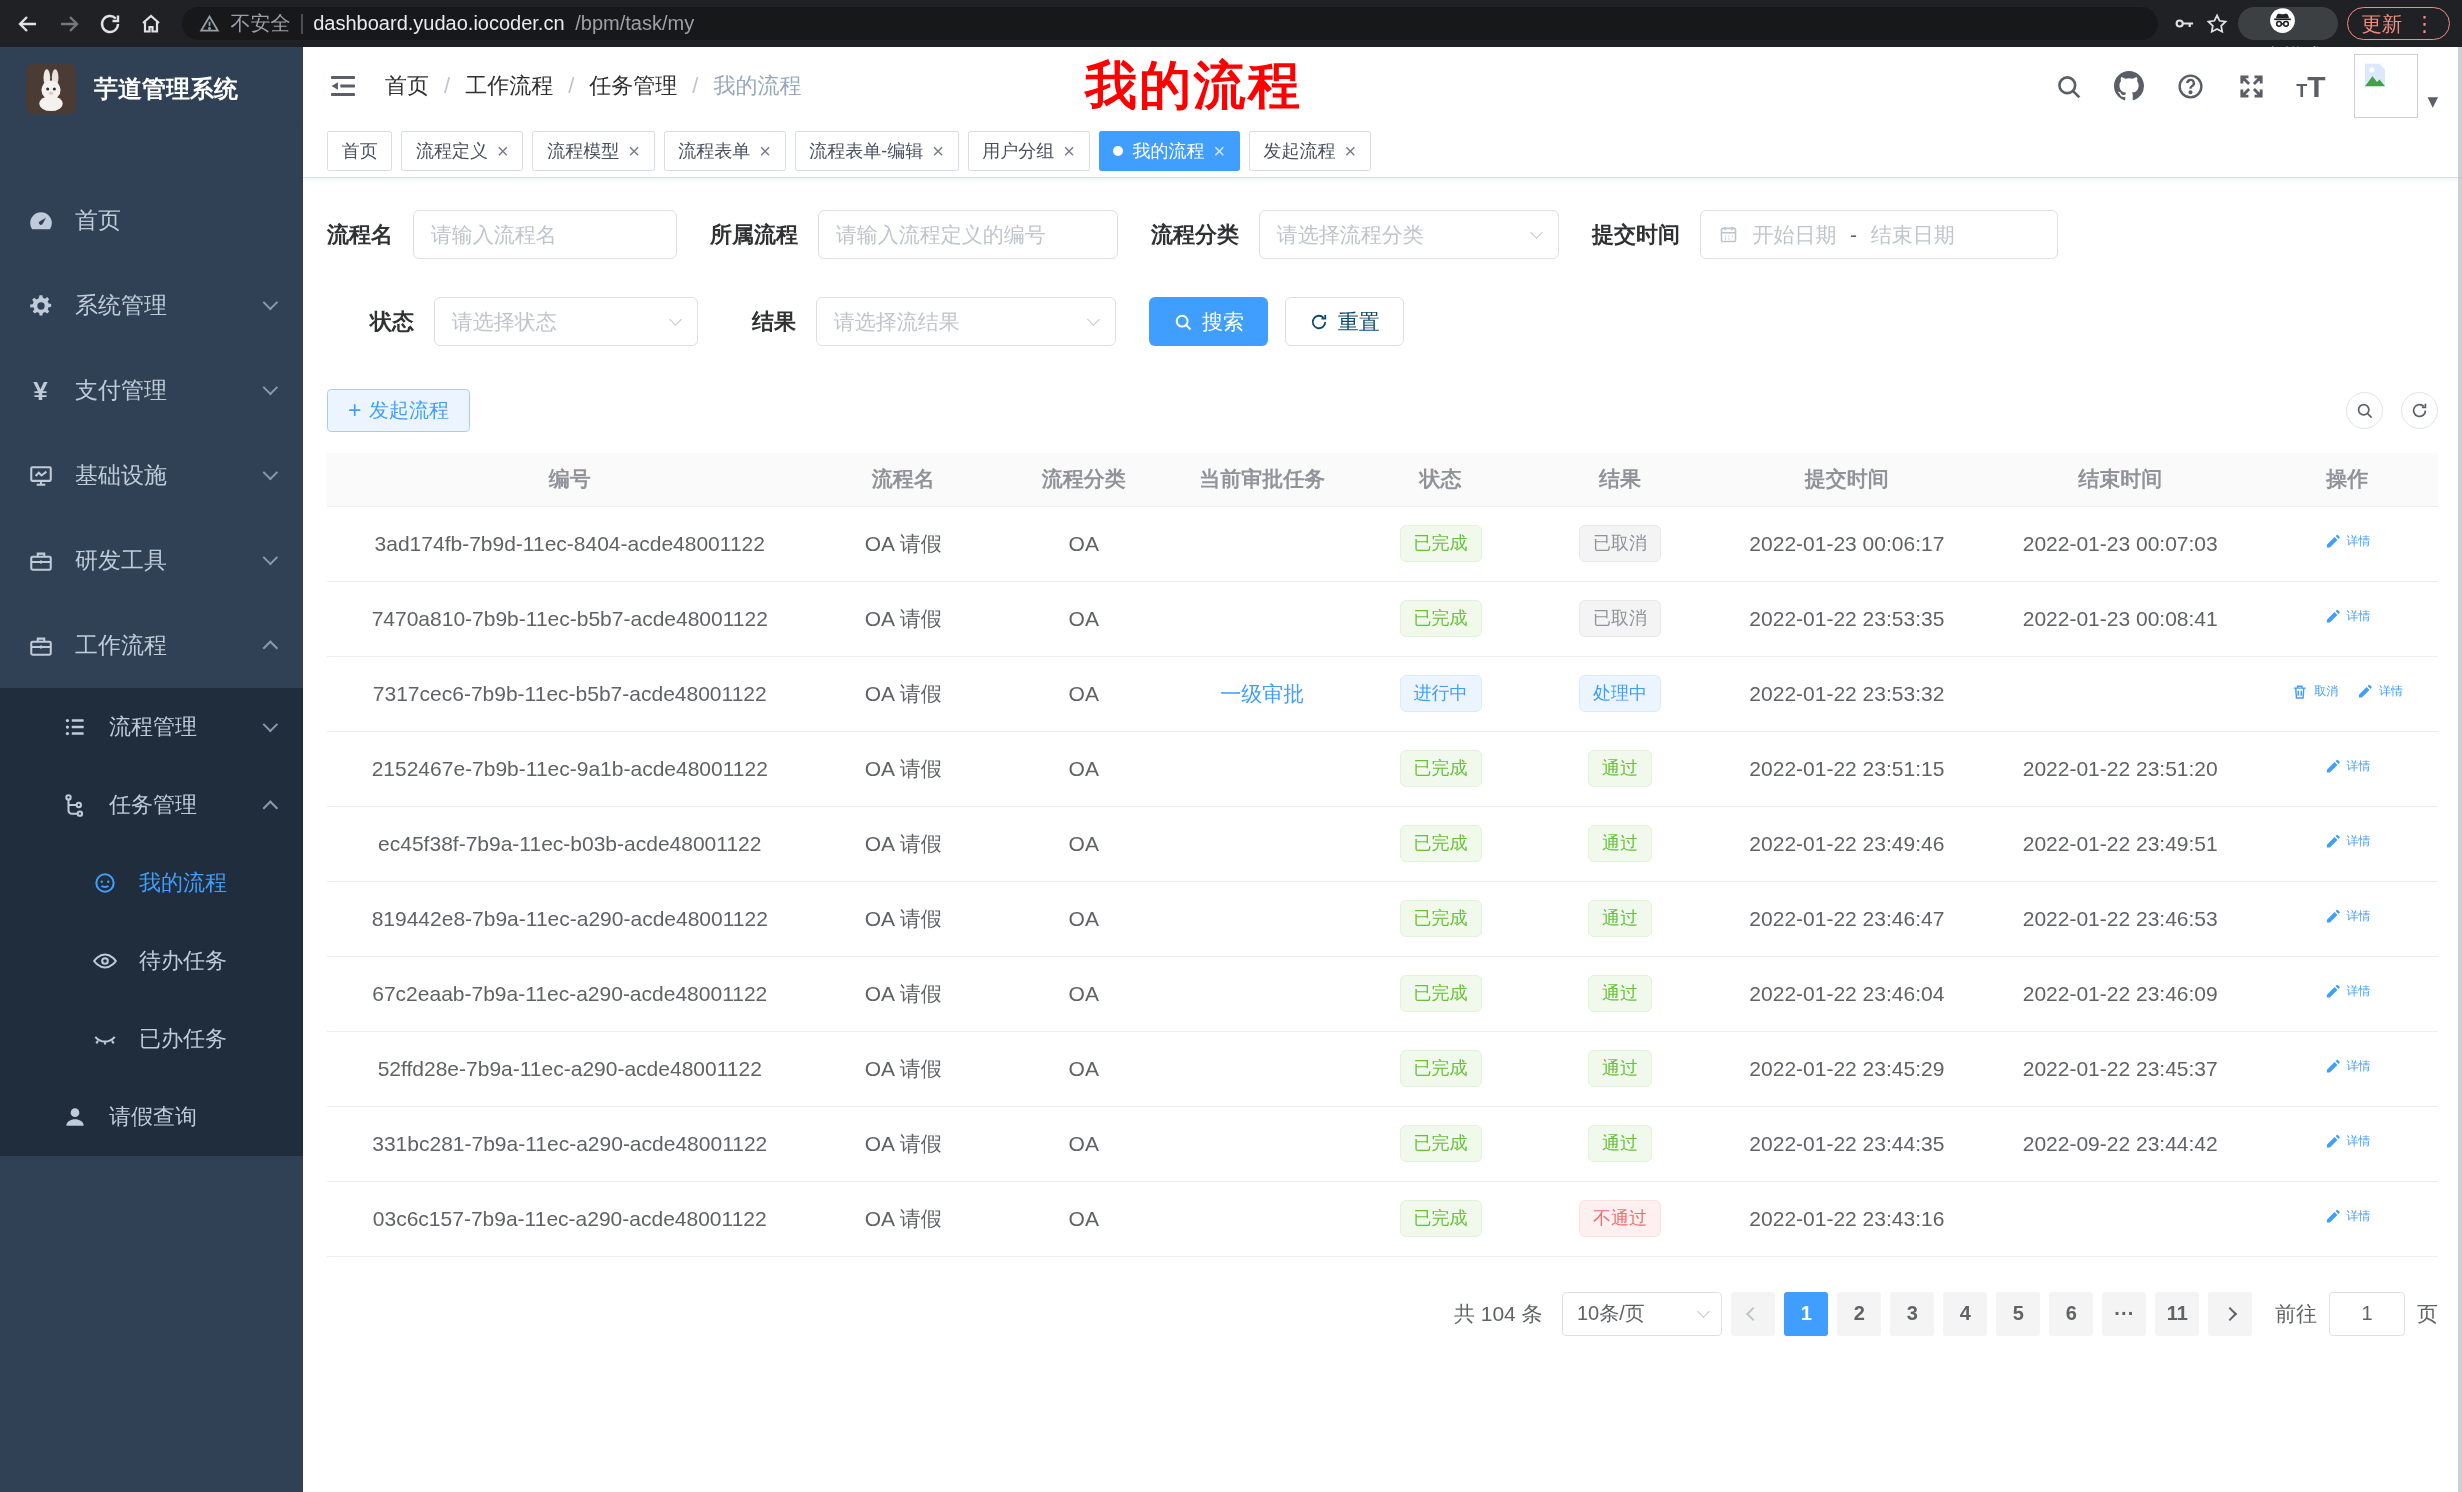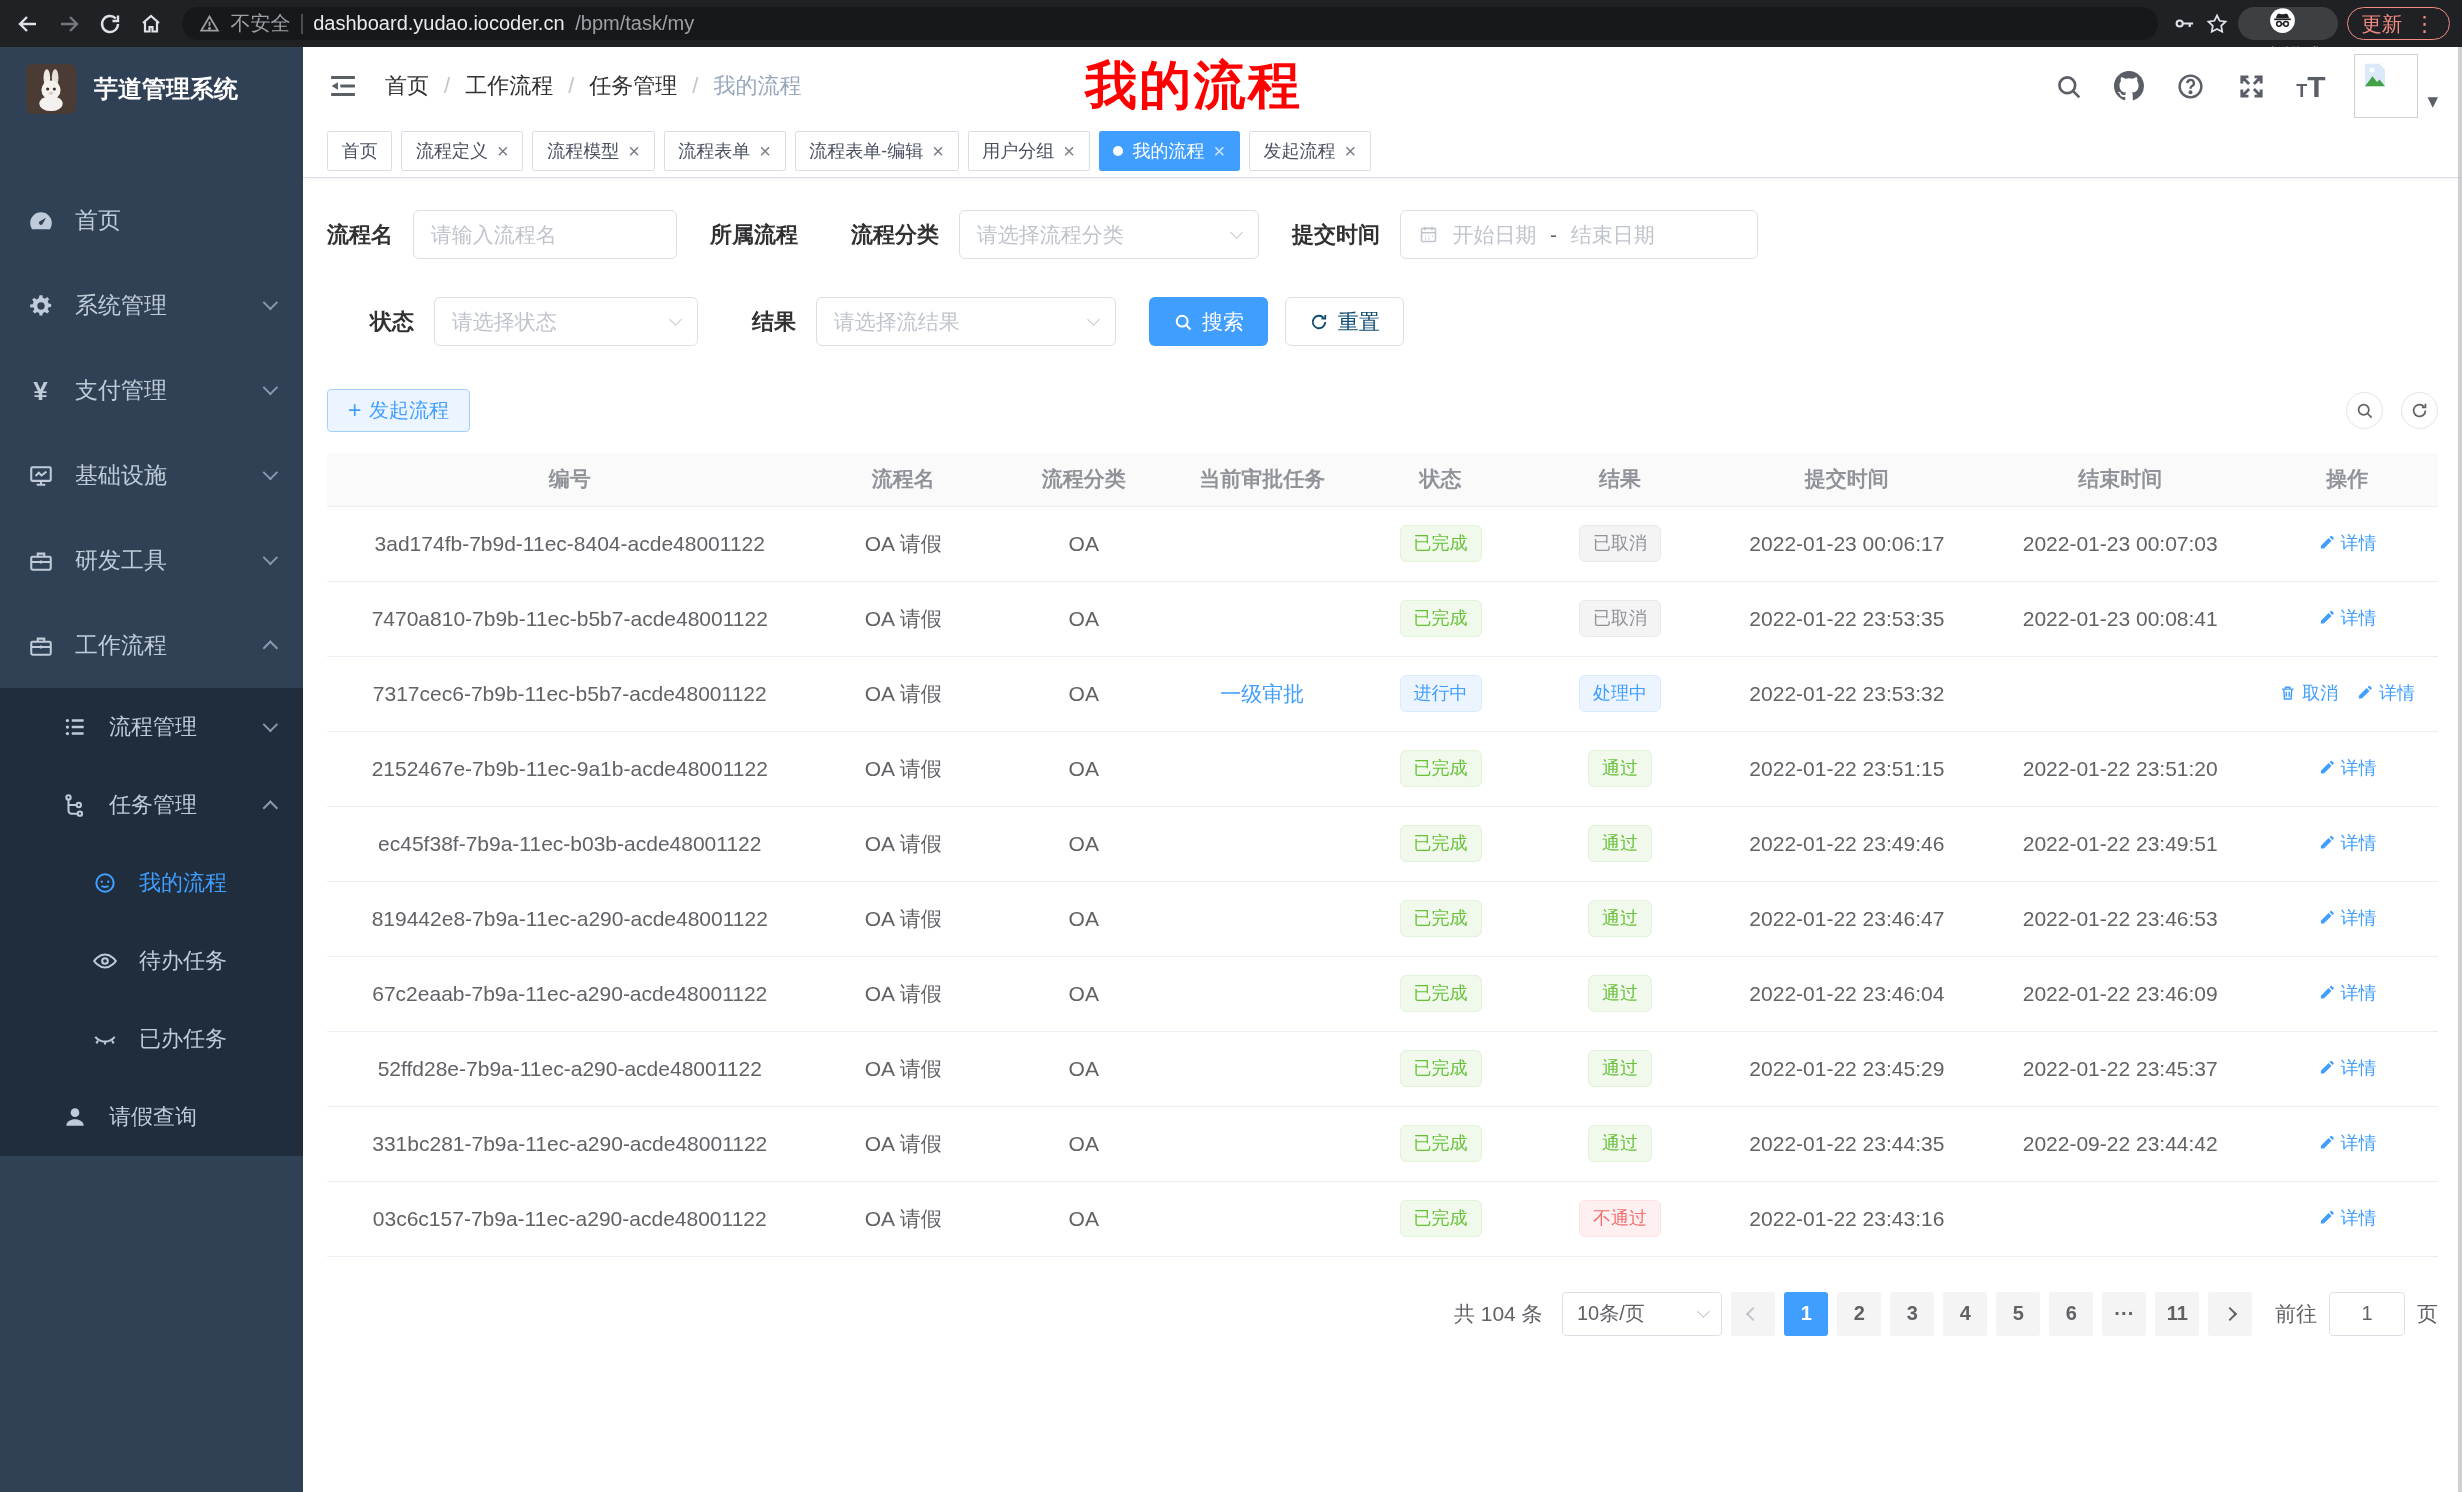--- a/index.html
+++ b/index.html
@@ -116,21 +116,21 @@
   thead th { height:53px; background:#fafafa; font-size:21px; color:#909399; font-weight:700;
     text-align:center; border-bottom:0.8px solid #ebeef5; white-space:nowrap; }
   tbody td { height:75px; font-size:21px; color:#606266; text-align:center;
     border-bottom:0.8px solid #ebeef5; white-space:nowrap; overflow:hidden; padding:0 4.6px; }
   .badge { display:inline-block; padding:6px 13px; border-radius:6px; font-size:18px; line-height:1.25; border:0.8px solid; }
   .badge.success { background:#f0f9eb; color:#67c23a; border-color:#e1f3d8; }
   .badge.info    { background:#f4f4f5; color:#909399; border-color:#e9e9eb; }
   .badge.primary { background:#ecf5ff; color:#409eff; border-color:#d9ecff; }
   .badge.danger  { background:#fef0f0; color:#f56c6c; border-color:#fde2e2; }
   .task-link { color:#409eff; cursor:pointer; }
-  .op-link { color:#409eff; font-size:18px; display:inline-flex; align-items:center; gap:5.3px;
+  .op-link { color:#409eff; font-size:12px; display:inline-flex; align-items:center; gap:5.3px;
     cursor:pointer; margin:0 9px; white-space:nowrap; }
   .op-link svg { width:17.5px; height:17.5px; }
 
   
   .pagination { display:flex; justify-content:flex-end; align-items:center; gap:9px;
     margin-top:35px; font-size:21px; color:#606266; }
   .pg-total { margin-right:10.7px; }
   .size-select { width:160px; height:44px; border:0.8px solid #dcdfe6; border-radius:4.6px; background:#fff;
     display:flex; align-items:center; justify-content:space-between; padding:0 13.7px; font-size:20px;
     color:#606266; cursor:pointer; }
@@ -454,20 +454,21 @@
 
     <div class="content">
 
       <div class="filter-row">
         <div class="fgroup">
           <label>流程名</label>
           <input class="control w1" placeholder="请输入流程名" style="">
         </div>
         <div class="fgroup">
           <label>所属流程</label>
+          <input class="control w2" placeholder="请输入流程定义的编号" style="">
         </div>
         <div class="fgroup">
           <label>流程分类</label>
           <div class="control select w3">
             <span>请选择流程分类</span>
             <span class="chev-sm"></span>
           </div>
         </div>
         <div class="fgroup">
           <label>提交时间</label>

